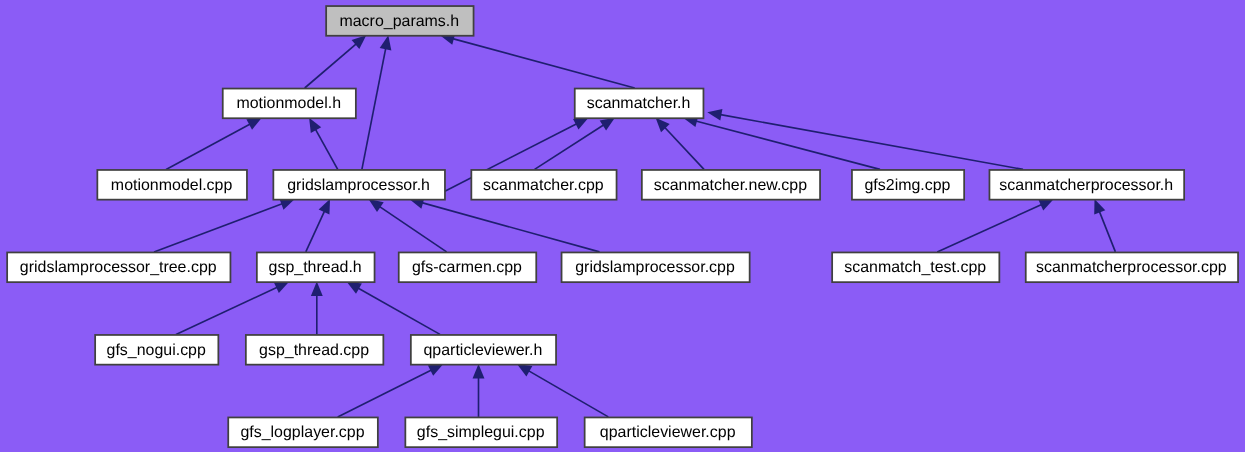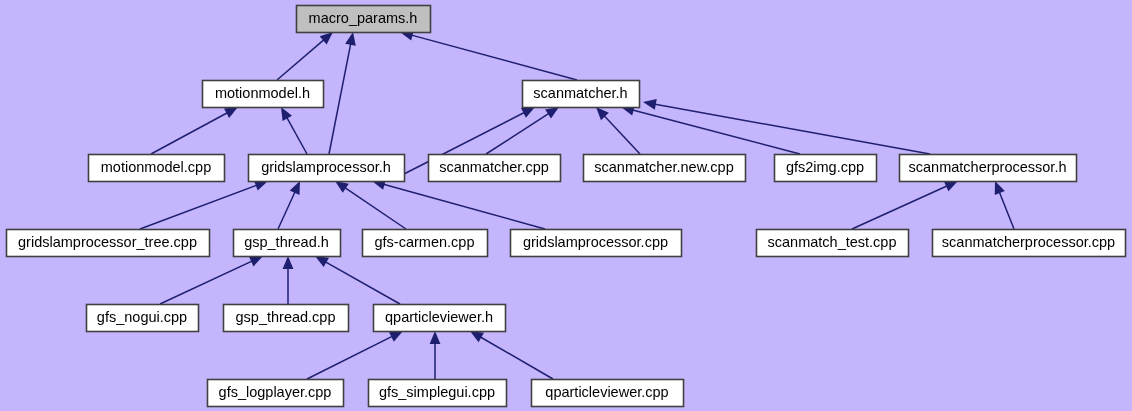--- a/index.html
+++ b/index.html
@@ -4,21 +4,21 @@
 <style>
   html, body {
     margin: 0;
     padding: 0;
     background: #ffffff;
   }
   #graph-root {
     position: relative;
     width: 1132px;
     height: 411px;
-    background: #c4b5fd;
+    background: #8b5cf6;
     font-family: "Liberation Sans", sans-serif;
     overflow: hidden;
   }
   #graph-svg {
     position: absolute;
     top: 0;
     left: 0;
     width: 1132px;
     height: 411px;
   }

